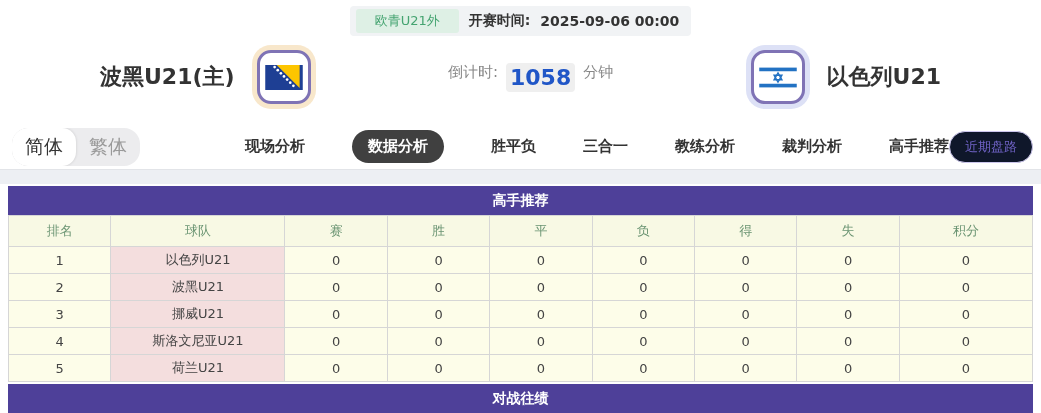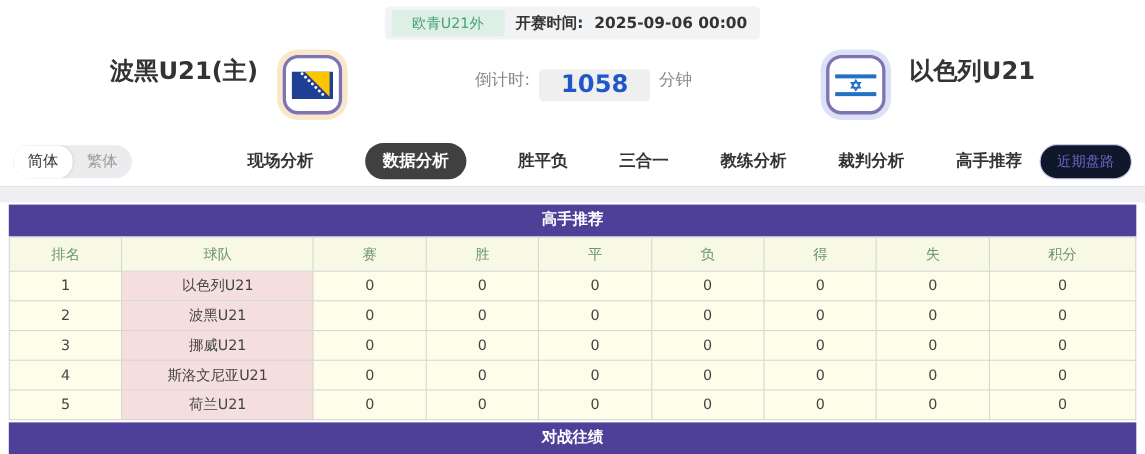--- a/index.html
+++ b/index.html
@@ -10,34 +10,34 @@
   .top-bar { display:flex; justify-content:center; padding-top:6px; }
   .match-info { display:flex; align-items:center; gap:10px; background:#f1f3f5;
     border-radius:4px; padding:3px 12px 3px 6px; font-size:14px; }
   .league-badge { background:#def0e5; color:#45a471; padding:3px 19px; font-size:13px; border-radius:3px; }
   .kickoff-label { color:#333; font-weight:bold; }
   .kickoff-time { color:#333; font-weight:bold; }
 
   
   .teams-row { display:flex; align-items:center; justify-content:space-between;
     padding:14px 100px 20px 100px; height:88px; }
-  .team { display:flex; gap:22px; }
+  .team { display:flex; align-items:center; gap:22px; }
   .team-name { font-size:22px; font-weight:bold; color:#333; }
   .flag-box { width:54px; height:54px; background:#fff; border:3px solid #7f73b5;
     border-radius:14px; display:flex; align-items:center; justify-content:center; }
   .flag-box.home { box-shadow:0 0 0 5px #f8e7cb; }
   .flag-box.away { box-shadow:0 0 0 5px #dde1f6; }
   .countdown { display:flex; align-items:flex-start; gap:8px; font-size:15px; color:#888; }
   .countdown-value { color:#2056c7; font-weight:bold; font-size:22px; background:#efefef;
-    border-radius:4px; padding:2px 20px; }
+    border-radius:4px; padding:2px 4px; }
 
   
   .nav-bar { display:flex; align-items:center; height:45px; padding:0 12px; background:#fff; }
   .lang-toggle { display:flex; background:#ececee; border-radius:16px; overflow:hidden;
-    font-size:14px; cursor:pointer; flex:0 0 auto; }
+    font-size:19px; cursor:pointer; flex:0 0 auto; }
   .lang-seg { padding:6px 13px; color:#999; }
   .lang-seg.active { background:#fff; color:#333; border-radius:14px; box-shadow:0 0 3px rgba(0,0,0,.15); }
   .nav-items { display:flex; align-items:center; gap:47px; margin-left:105px;
     font-size:15px; font-weight:bold; color:#333; }
   .nav-item { cursor:pointer; white-space:nowrap; }
   .nav-item.active { background:#404040; color:#fff; padding:7px 16px; border-radius:18px; }
   .recent-pill { margin-left:auto; color:#6f62c5; border:1px solid #ccc6ec; background:#0f172a;
     border-radius:16px; padding:6px 15px; font-size:13px; cursor:pointer; white-space:nowrap; }
 
   .divider-strip { height:15px; background:#edeff3; border-top:1px solid #e2e4e8; }

